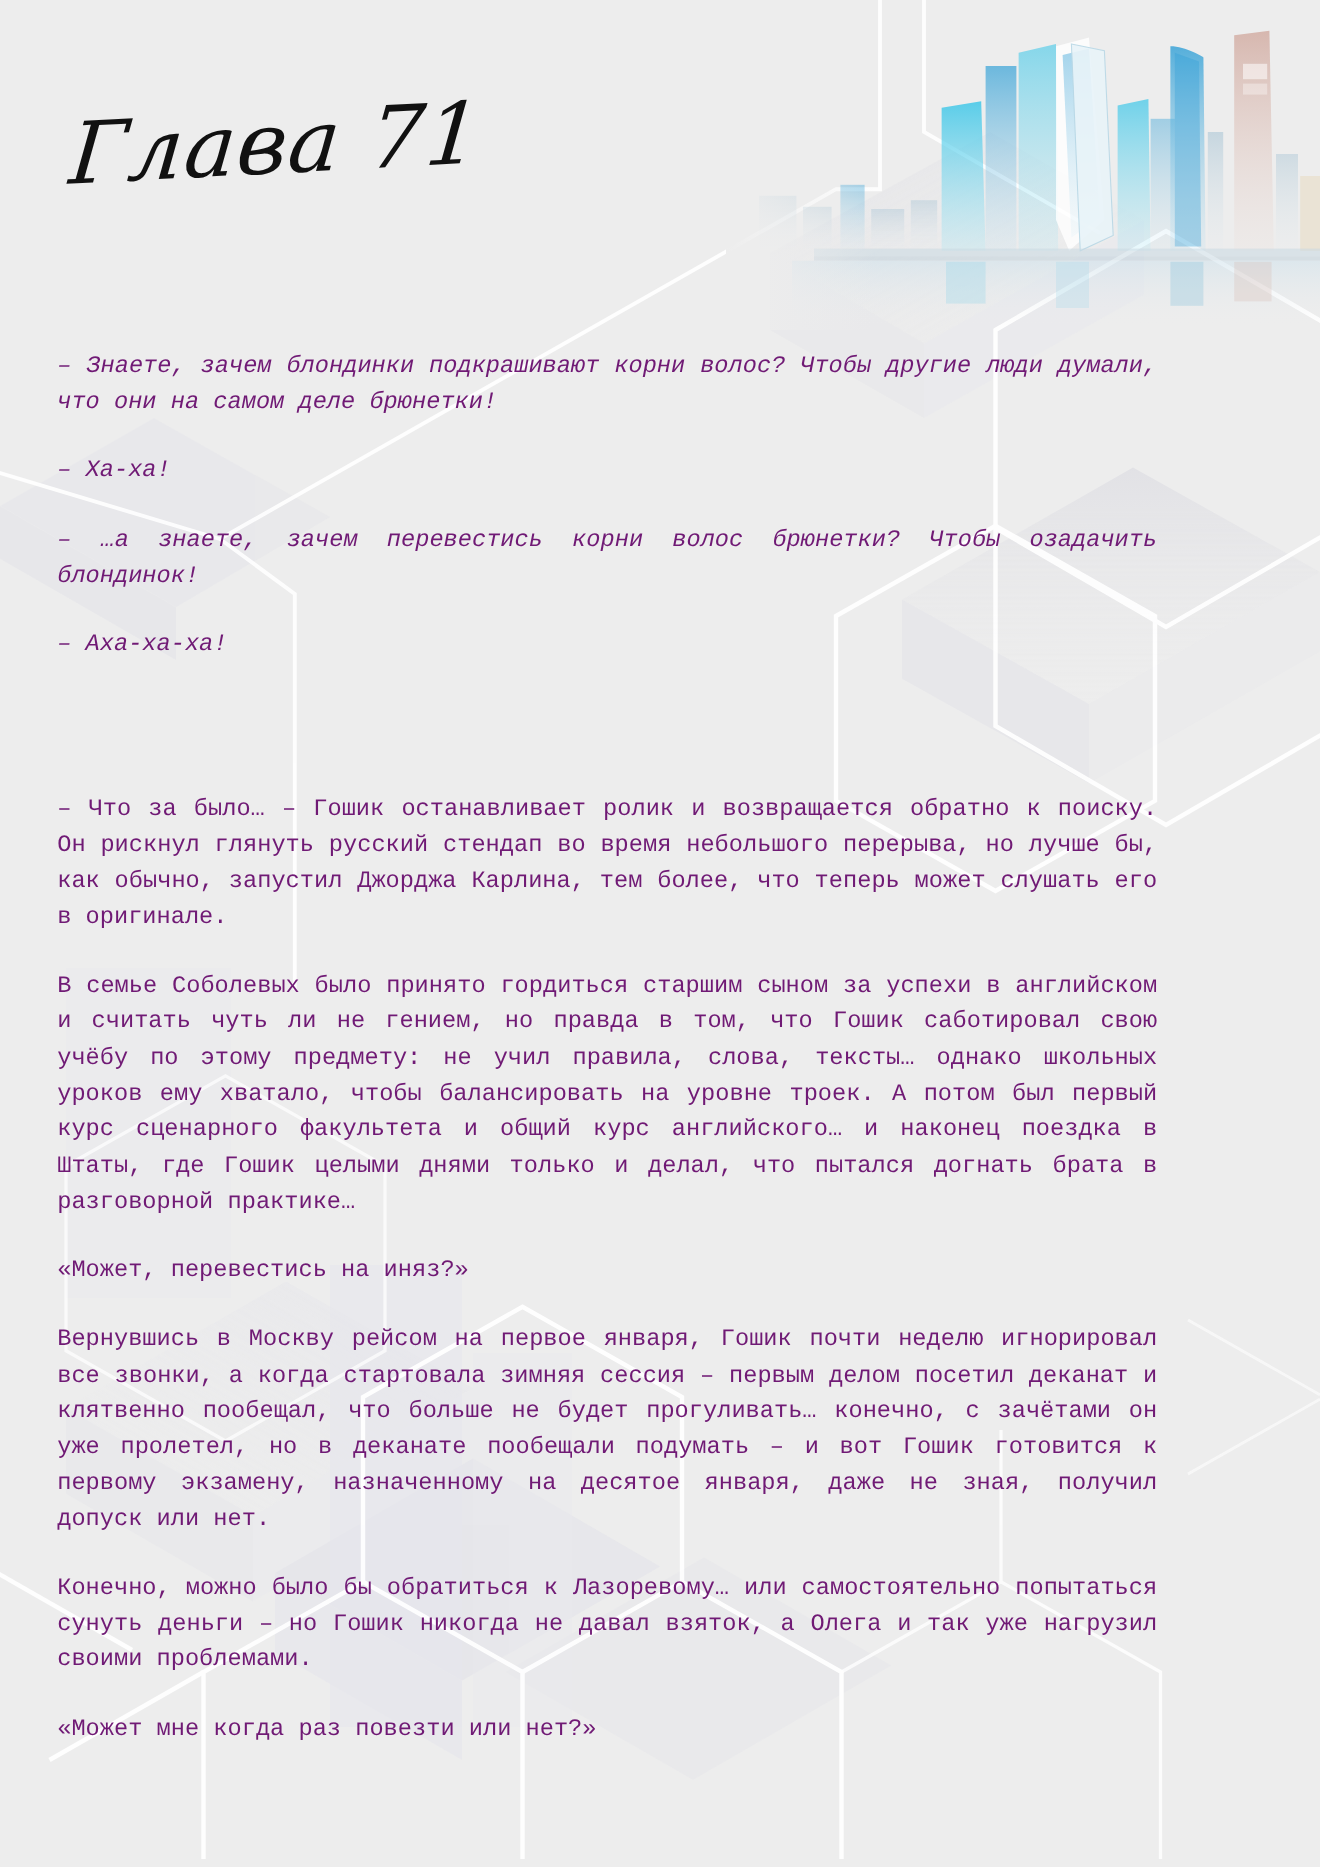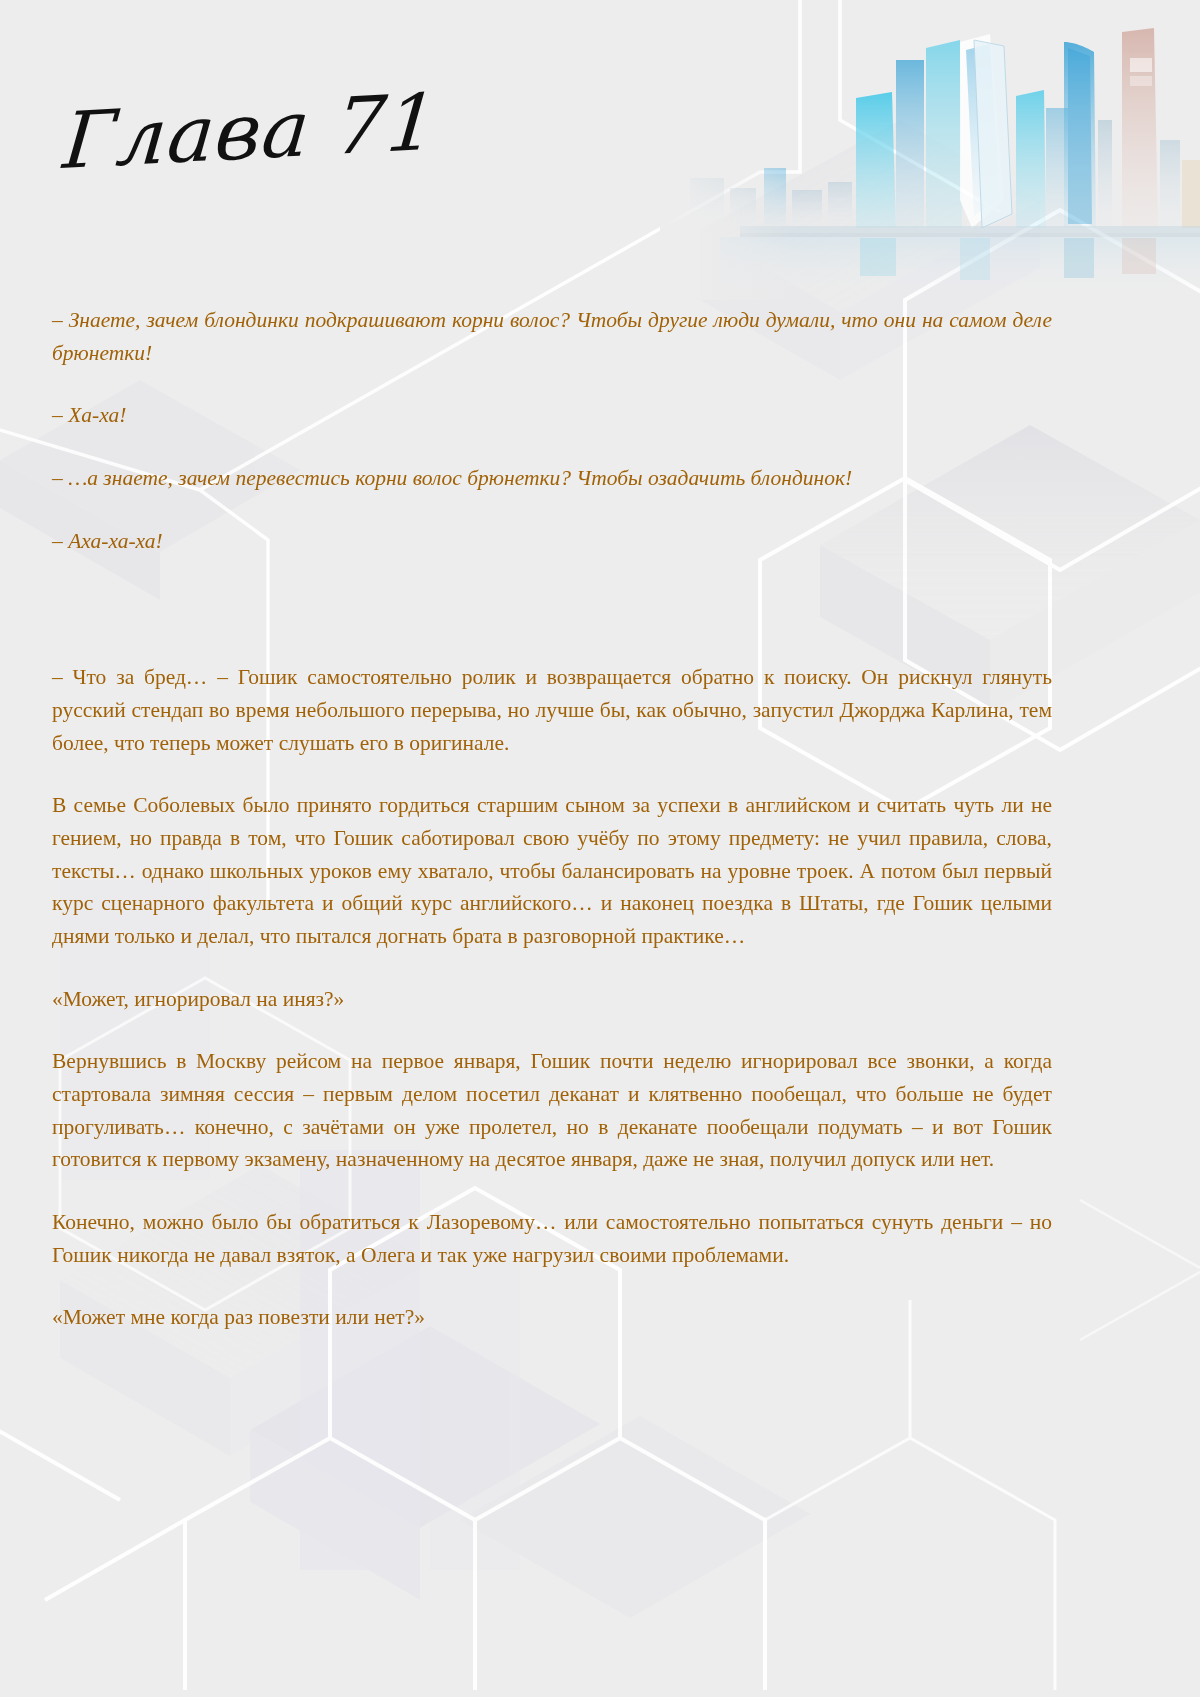--- a/index.html
+++ b/index.html
@@ -71,27 +71,27 @@
   }
 
   .body-block {
     position: absolute;
     left: 0;
     top: 304px;
     width: 1000px;
   }
 
   p.para {
-    margin: 0 0 30px 0;
+    margin: 13px 0 30px 0;
     text-align: justify;
-    color: #a16207;
+    color: #701a75;
     font-size: 21.5px;
     line-height: 1.52;
     font-stretch: condensed;
-    font-family: Liberation Serif, serif;
+    font-family: Liberation Mono, monospace;
   }
   p.para.italic {
     font-style: italic;
     font-size: 21.5px;
     line-height: 1.52;
   }
 
   .spacer-lg { height: 74px; }
 </style>
 </head>
@@ -275,25 +275,25 @@
       <p class="para italic">– Знаете, зачем блондинки подкрашивают корни волос? Чтобы другие люди думали, что они на самом деле брюнетки!</p>
 
       <p class="para italic">– Ха-ха!</p>
 
       <p class="para italic">– …а знаете, зачем перевестись корни волос брюнетки? Чтобы озадачить блондинок!</p>
 
       <p class="para italic">– Аха-ха-ха!</p>
 
       <div class="spacer-lg"></div>
 
-      <p class="para">– Что за бред… – Гошик самостоятельно ролик и возвращается обратно к поиску. Он рискнул глянуть русский стендап во время небольшого перерыва, но лучше бы, как обычно, запустил Джорджа Карлина, тем более, что теперь может слушать его в оригинале.</p>
+      <p class="para">– Что за было… – Гошик останавливает ролик и возвращается обратно к поиску. Он рискнул глянуть русский стендап во время небольшого перерыва, но лучше бы, как обычно, запустил Джорджа Карлина, тем более, что теперь может слушать его в оригинале.</p>
 
       <p class="para">В семье Соболевых было принято гордиться старшим сыном за успехи в английском и считать чуть ли не гением, но правда в том, что Гошик саботировал свою учёбу по этому предмету: не учил правила, слова, тексты… однако школьных уроков ему хватало, чтобы балансировать на уровне троек. А потом был первый курс сценарного факультета и общий курс английского… и наконец поездка в Штаты, где Гошик целыми днями только и делал, что пытался догнать брата в разговорной практике…</p>
 
-      <p class="para">«Может, игнорировал на иняз?»</p>
+      <p class="para">«Может, перевестись на иняз?»</p>
 
       <p class="para">Вернувшись в Москву рейсом на первое января, Гошик почти неделю игнорировал все звонки, а когда стартовала зимняя сессия – первым делом посетил деканат и клятвенно пообещал, что больше не будет прогуливать… конечно, с зачётами он уже пролетел, но в деканате пообещали подумать – и вот Гошик готовится к первому экзамену, назначенному на десятое января, даже не зная, получил допуск или нет.</p>
 
       <p class="para">Конечно, можно было бы обратиться к Лазоревому… или самостоятельно попытаться сунуть деньги – но Гошик никогда не давал взяток, а Олега и так уже нагрузил своими проблемами.</p>
 
       <p class="para">«Может мне когда раз повезти или нет?»</p>
 
     </div>
   </div>
 

